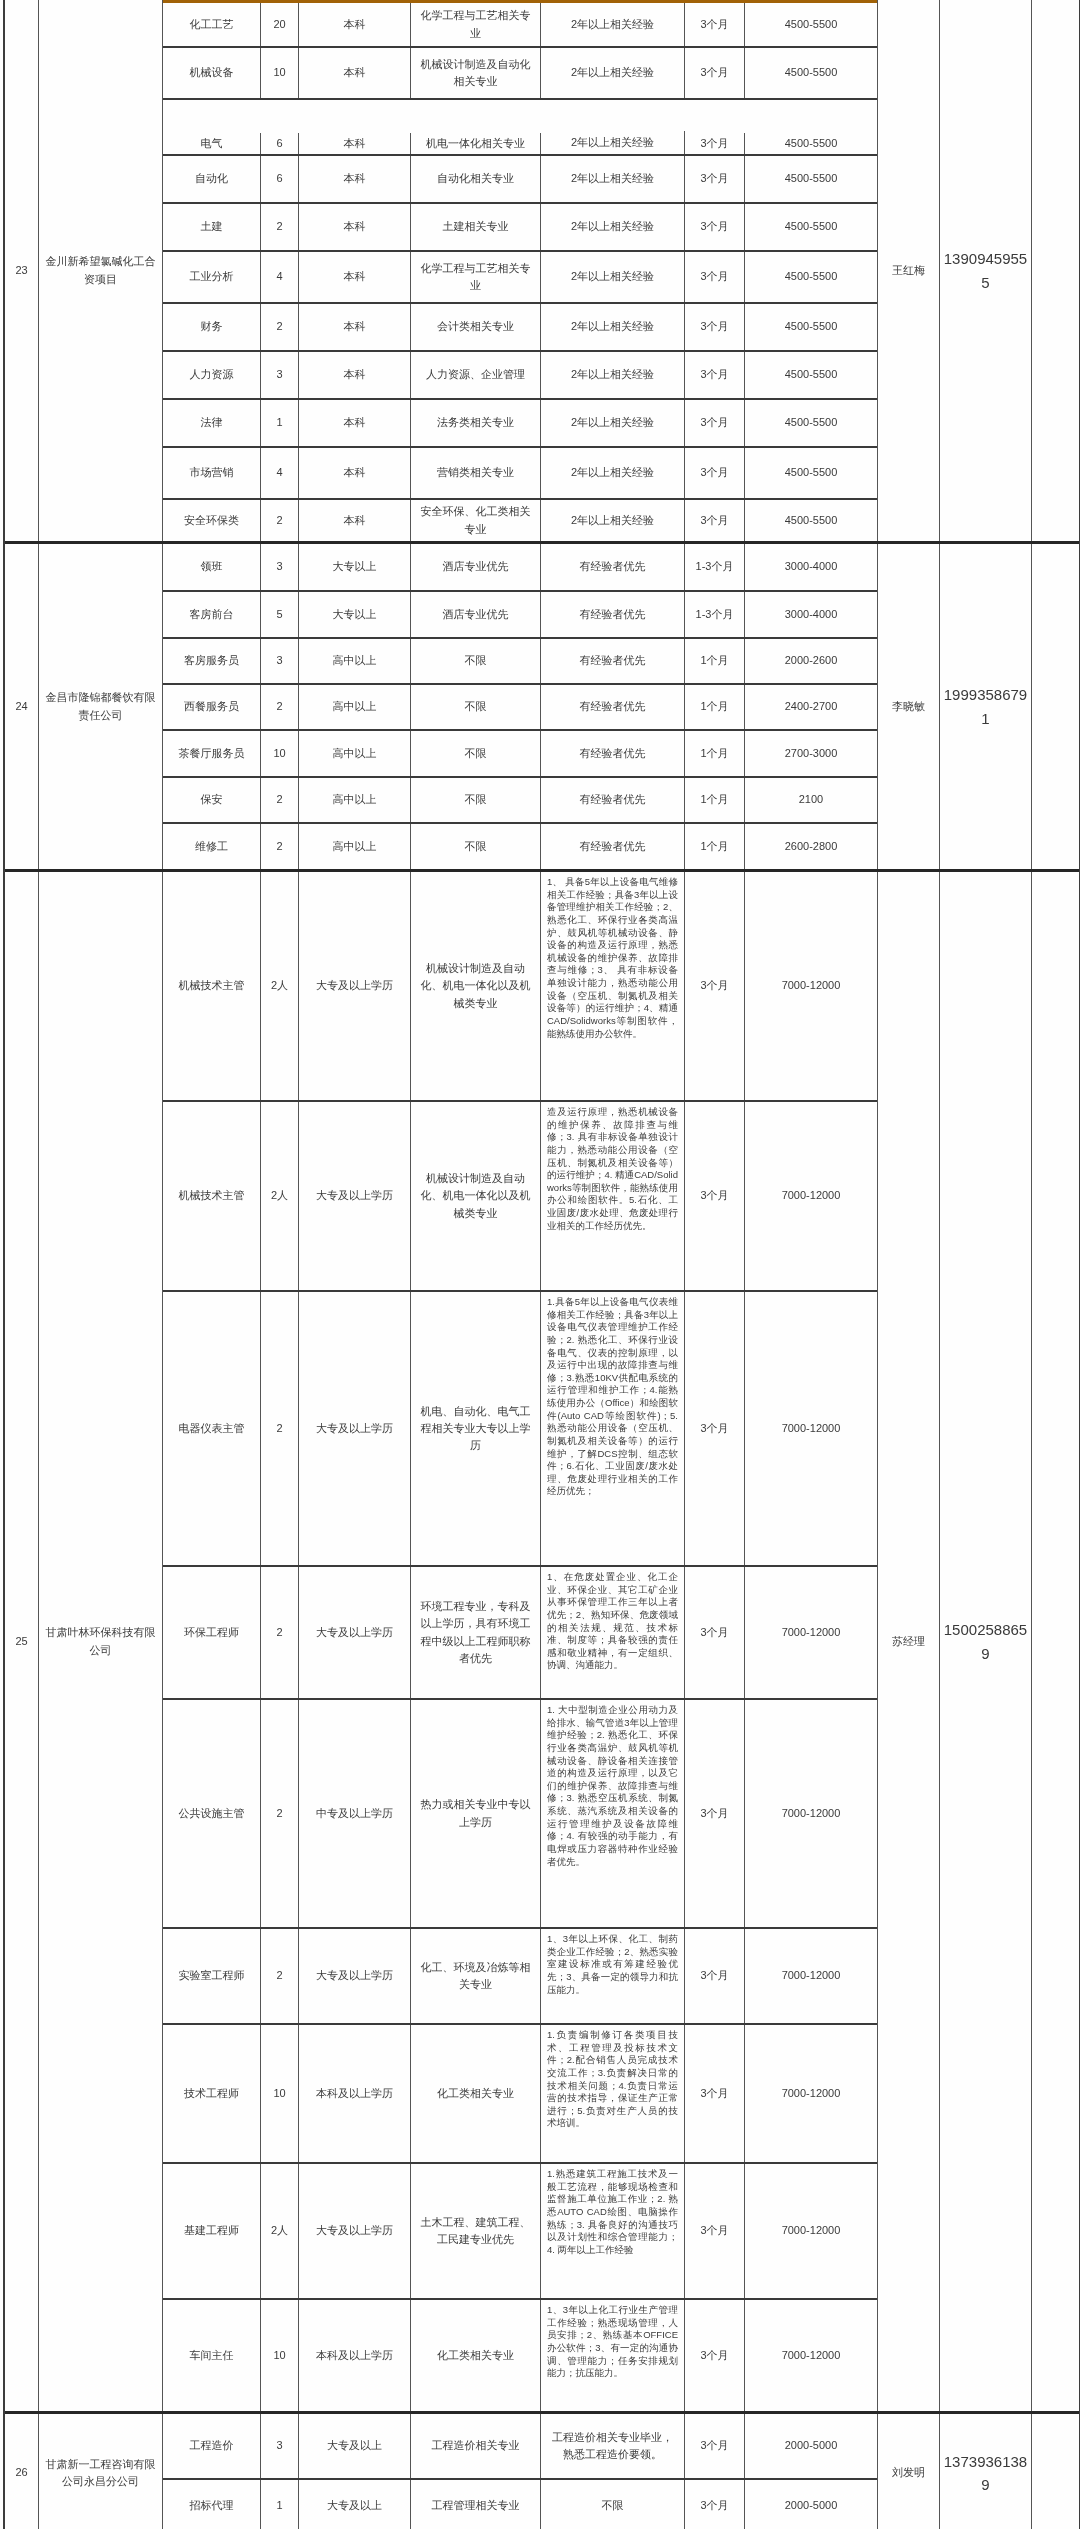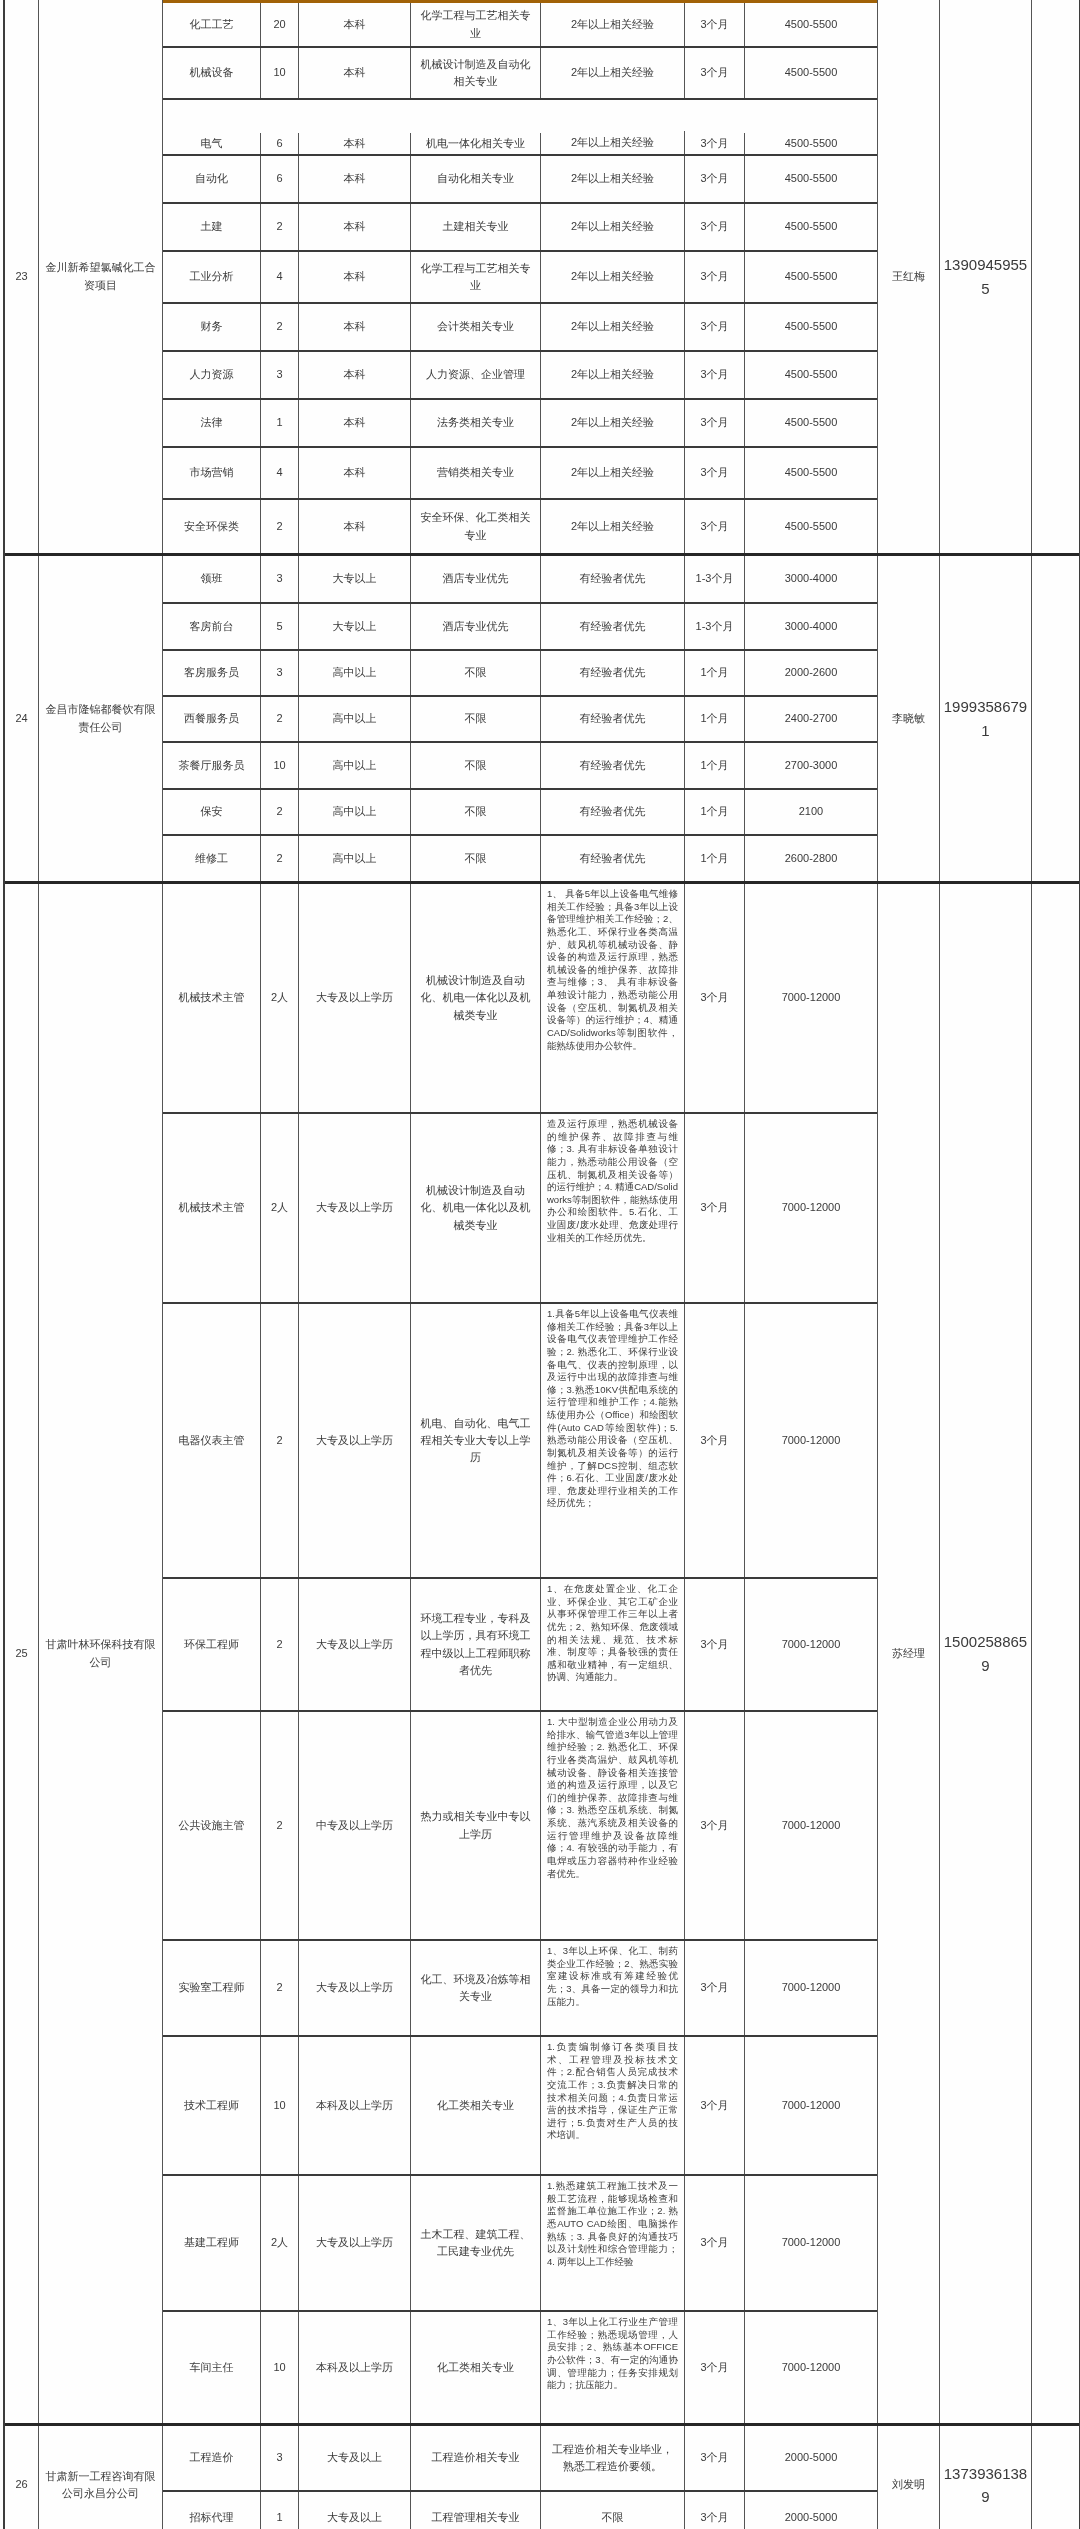--- a/index.html
+++ b/index.html
@@ -307,21 +307,21 @@
             <div class="cell exp-cell">
               <span class="txt">2年以上相关经验</span>
             </div>
             <div class="cell prob-cell">
               <span class="txt">3个月</span>
             </div>
             <div class="cell salary-cell">
               <span class="txt">4500-5500</span>
             </div>
           </div>
-          <div class="prow" style="height: 55px;">
+          <div class="prow" style="height: 43px;">
             <div class="cell title-cell">
               <span class="txt">安全环保类</span>
             </div>
             <div class="cell count-cell">
               <span class="txt">2</span>
             </div>
             <div class="cell edu-cell">
               <span class="txt">本科</span>
             </div>
             <div class="cell major-cell">

